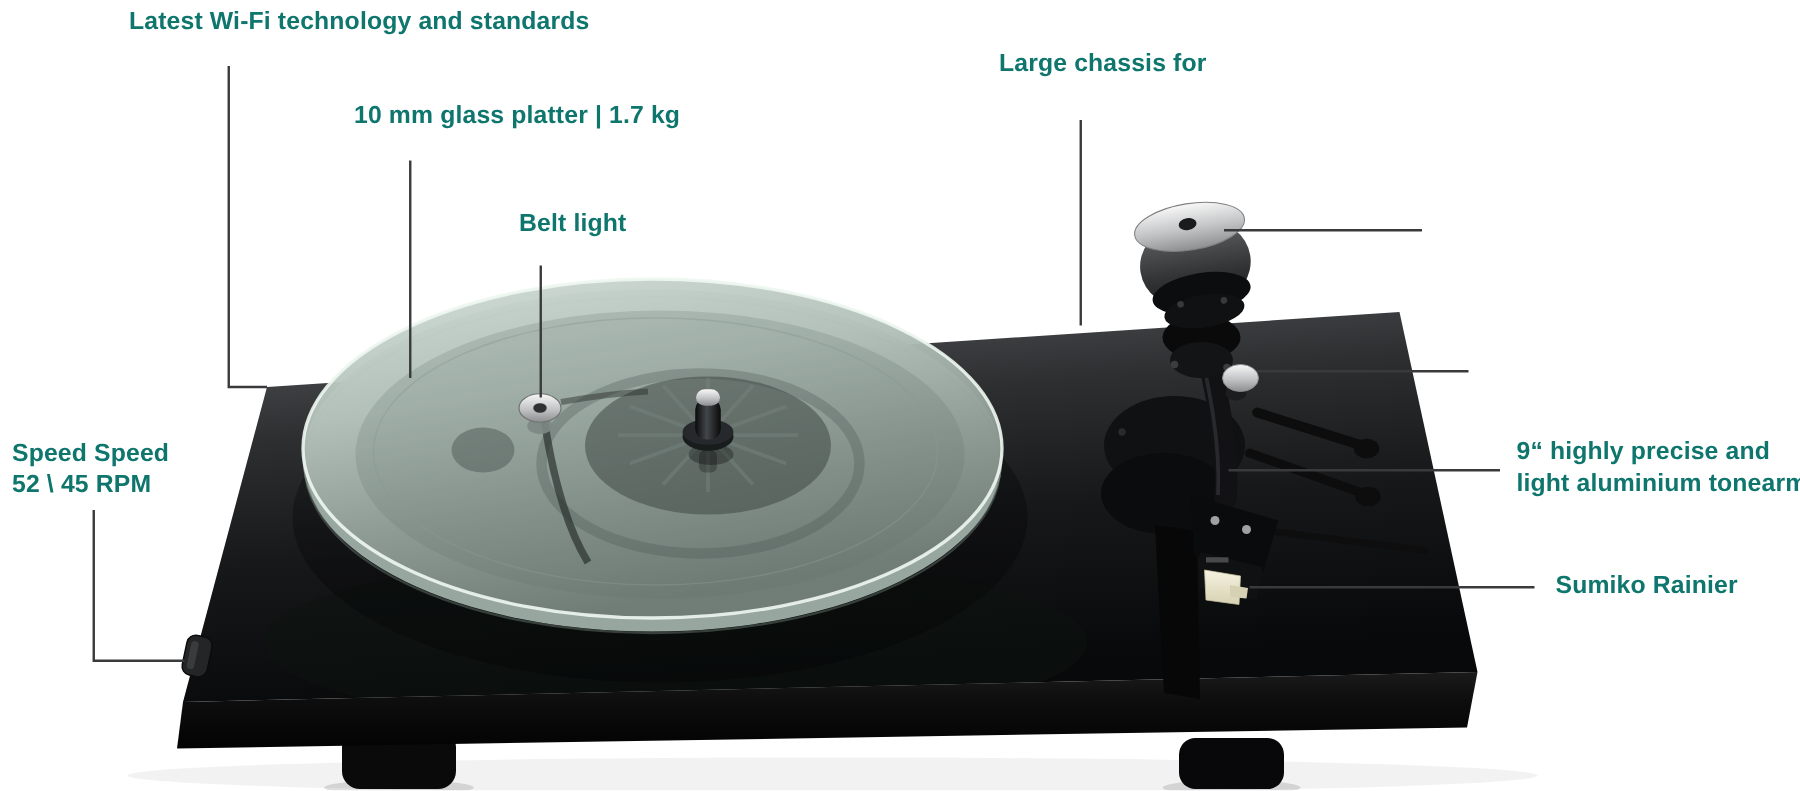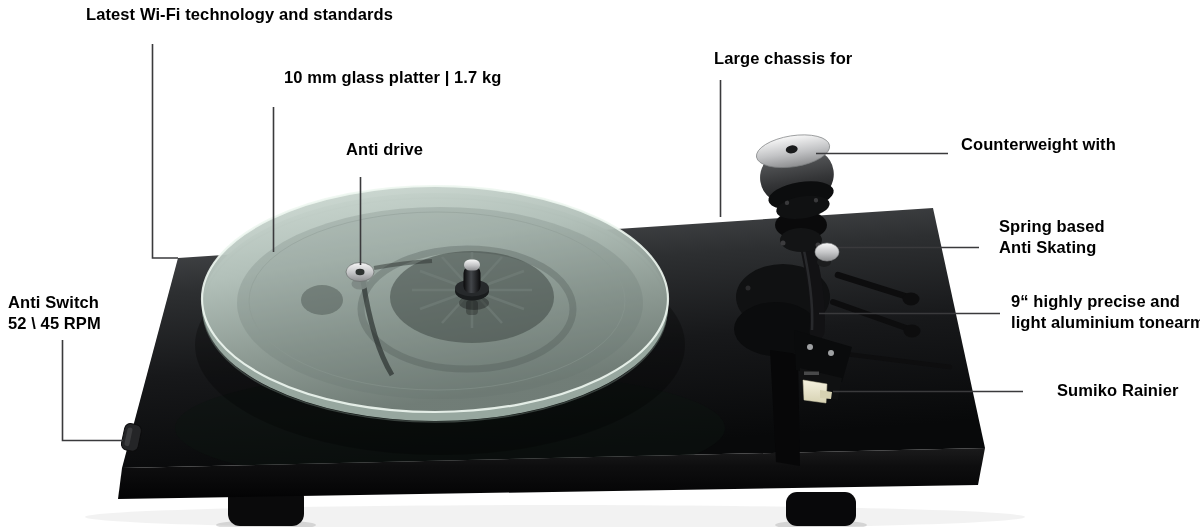--- a/index.html
+++ b/index.html
@@ -3,21 +3,21 @@
 <meta charset="utf-8">
 <style>
   html,body{margin:0;padding:0;background:#ffffff;}
   .stage{
     position:relative;width:1200px;height:527px;background:#ffffff;overflow:hidden;
     font-family:"Liberation Sans", sans-serif;
   }
   .lbl{
     position:absolute;
     font-weight:700;font-size:16.5px;line-height:20.5px;
-    color:#000000;letter-spacing:.1px;white-space:nowrap;
+    color:#0f766e;letter-spacing:.1px;white-space:nowrap;
   }
   .lbl span{display:block;}
   svg{position:absolute;left:0;top:0;}
 </style>
 </head>
 <body>
 
 <div class="stage">
 
   <svg width="1200" height="527" viewBox="0 0 1200 527">
@@ -172,41 +172,36 @@
       <path d="M838,247.5 H979"></path>
       <path d="M819,313.5 H1000"></path>
       <path d="M833,391.5 H1023"></path>
       <path d="M62.5,340 V440.5 H123"></path>
     </g>
   </svg>
 
   <div class="lbl" style="left:86px;top:4px;">
     <span>Latest Wi-Fi technology and standards</span>
   </div>
-  <div class="lbl" style="left:236px;top:67px;margin-left:48px;">
+  <div class="lbl" style="left:236px;top:67px;">
     <span>10 mm glass platter | 1.7 kg</span>
   </div>
   <div class="lbl" style="left:346px;top:139px;">
-    <span>Anti drive</span>
-  </div>
-  <div class="lbl" style="left:666px;top:48px;margin-left:48px;">
+    <span>Belt light</span>
+  </div>
+  <div class="lbl" style="left:666px;top:32px;">
     <span>Large chassis for</span>
   </div>
   <div class="lbl" style="left:961px;top:134px;">
-    <span>Counterweight with</span>
-  </div>
-  <div class="lbl" style="left:999px;top:216px;">
-    <span>Spring based</span>
-    <span>Anti Skating</span>
   </div>
   <div class="lbl" style="left:1011px;top:291px;">
     <span>9“ highly precise and</span>
     <span>light aluminium tonearm</span>
   </div>
-  <div class="lbl" style="left:1037px;top:380px;margin-left:20px;">
+  <div class="lbl" style="left:1037px;top:380px;">
     <span>Sumiko Rainier</span>
   </div>
   <div class="lbl" style="left:8px;top:292px;">
-    <span>Anti Switch</span>
+    <span>Speed Speed</span>
     <span>52 \ 45 RPM</span>
   </div>
 
 </div>
 
 </body></html>

